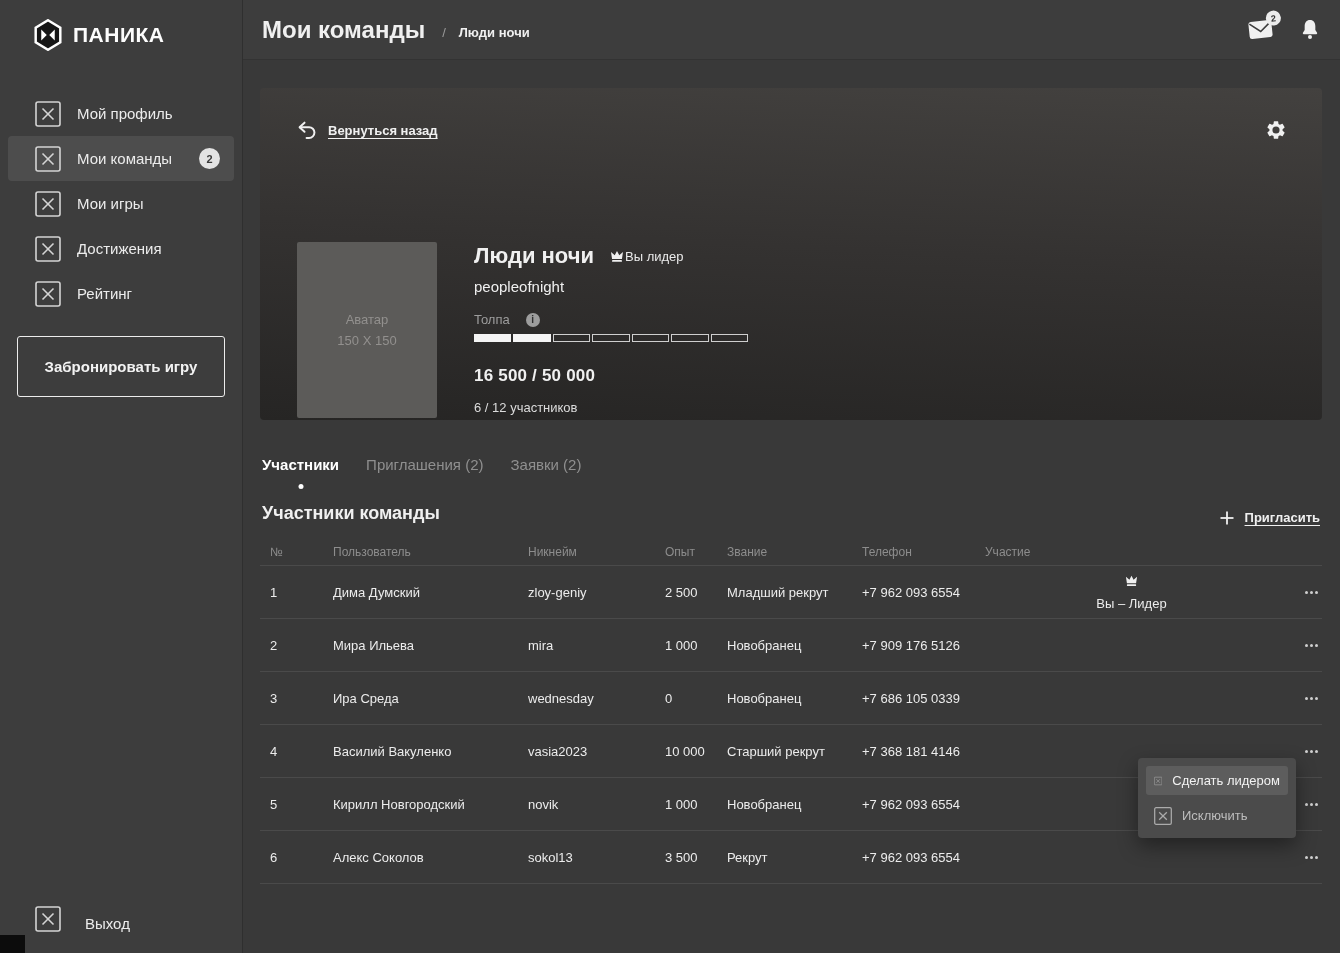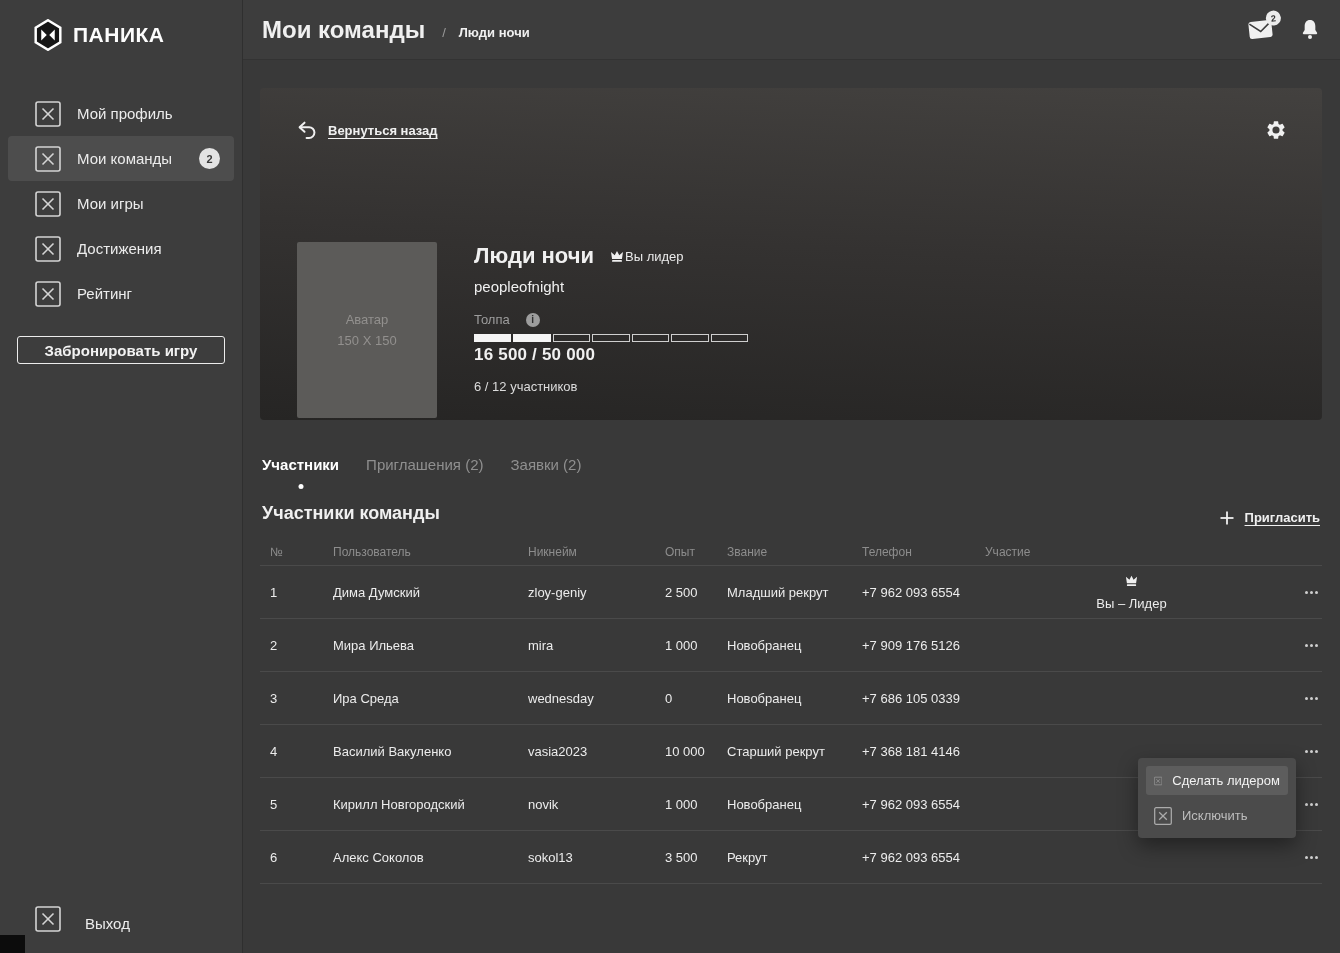--- a/index.html
+++ b/index.html
@@ -25,21 +25,21 @@
     padding:0 14px 0 27px; border-radius:4px; font-size:15px; color:#ececec; cursor:pointer;
   }
   .nav-item.active { background:#4d4d4d; }
   .xbox { width:26px; height:26px; flex:0 0 auto; display:block; }
   .badge {
     margin-left:auto; width:21px; height:21px; border-radius:50%;
     background:#e3e3e3; color:#3a3a3a; font-size:11px; font-weight:700;
     display:flex; align-items:center; justify-content:center;
   }
   .book-btn {
-    margin:20px 17px 0; height:28px; border:1.5px solid #ececec; border-radius:3px;
+    margin:20px 17px 0; height:61px; border:1.5px solid #ececec; border-radius:3px;
     background:transparent; color:#f2f2f2; font-size:15px; font-weight:700;
     font-family:"Liberation Sans", sans-serif; cursor:pointer;
   }
   .exit-item {
     margin-top:auto; margin-bottom:21px; display:flex; align-items:flex-end; gap:24px;
     padding-left:35px; font-size:15px; color:#ececec; cursor:pointer;
   }
   .corner-block { position:absolute; left:0; bottom:0; width:25px; height:18px; background:#0c0c0c; }
 
   
@@ -78,21 +78,21 @@
   }
   .team-info { padding-top:1px; }
   .team-title-row { display:flex; align-items:center; gap:15px; }
   .team-name { font-size:22px; font-weight:700; }
   .leader-chip { display:flex; align-items:center; font-size:13px; color:#eaeaea; }
   .handle { font-size:15px; font-weight:400; margin-top:9px; }
   .crowd-row { display:flex; align-items:center; gap:16px; margin-top:17px; color:#9d9d9d; font-size:13px; }
   .progress { display:flex; gap:2px; margin-top:7px; width:274px; }
   .seg { height:8px; flex:1; border:1px solid #cfcfcf; }
   .seg.filled { background:#f5f5f5; border-color:#f5f5f5; }
-  .score { font-size:17px; font-weight:700; margin-top:3px; letter-spacing:.2px; }
+  .score { font-size:17px; font-weight:700; margin-top:24px; letter-spacing:.2px; }
   .members { font-size:13px; color:#dcdcdc; margin-top:14px; }
 
   
   .tabs { display:flex; gap:27px; margin:36px 0 0 19px; }
   .tab { font-size:15px; color:#8f8f8f; position:relative; padding-bottom:16px; cursor:pointer; }
   .tab.active { color:#ffffff; font-weight:700; }
   .tab-dot { position:absolute; left:50%; transform:translateX(-50%); bottom:0; width:5px; height:5px; border-radius:50%; background:#fff; }
 
   
   .section-head { display:flex; align-items:center; justify-content:space-between; margin:13px 20px 0 19px; }

